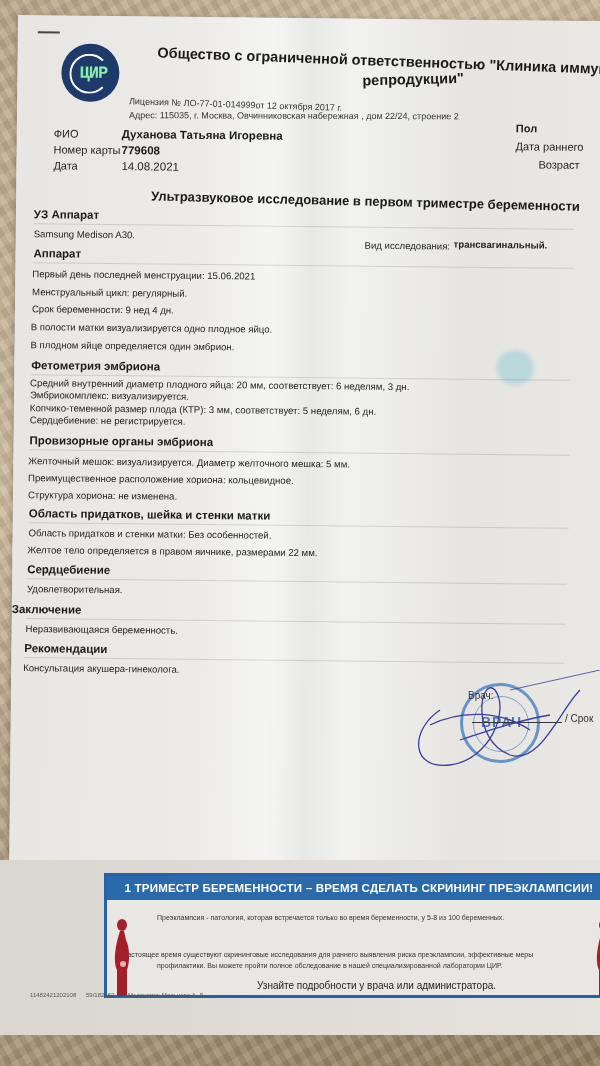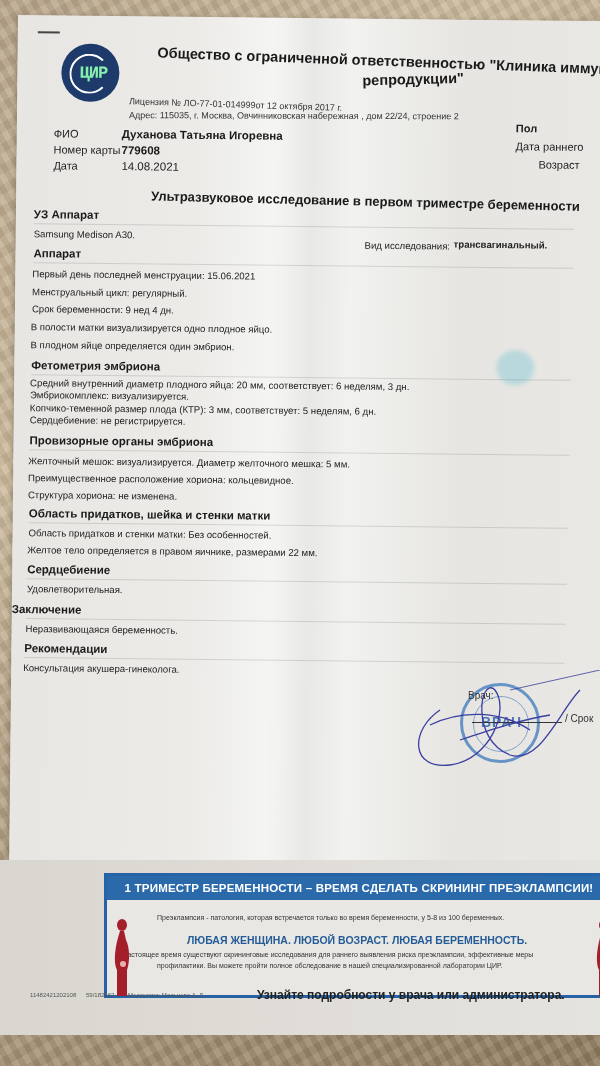--- a/index.html
+++ b/index.html
@@ -65,21 +65,21 @@
   .sig-line { position:absolute; left:472px; top:722px; width:90px; height:1px; background:#333; }
   .sig-name { position:absolute; left:565px; top:713px; font-size:10px; color:#333; }
   .scribble { position:absolute; left:400px; top:670px; }
   .banner {
     position:absolute; left:104px; top:873px; width:510px; height:125px;
     border:3px solid #2563a6; box-sizing:border-box; background:#e9e7e3;
   }
   .banner-head { background:#2a6aab; color:#fff; font-size:11.5px; font-weight:bold; padding:6px 10px; text-align:center; letter-spacing:0.2px; }
   .b-line { position:absolute; font-size:7px; color:#333; white-space:nowrap; }
   .b-slogan { position:absolute; left:80px; top:58px; font-size:10.5px; font-weight:bold; color:#245c98; white-space:nowrap; }
-  .b-cta { position:absolute; left:150px; top:112px; font-size:12px; font-weight:bold; color:#222; white-space:nowrap; }
+  .b-cta { position:absolute; left:150px; top:104px; font-size:10px; font-weight:normal; color:#222; white-space:nowrap; }
   .silhouette { position:absolute; width:22px; height:78px; }
   .footer-meta { position:absolute; top:992px; font-size:6px; color:#555; white-space:nowrap; }
 </style>
 </head>
 <body>
 
 <div class="fabric"></div>
 
 <div class="paper">
   <div class="shade"></div>
@@ -164,21 +164,20 @@
 <svg class="scribble" width="200" height="110">
   <path d="M40 40 C 10 60, 10 100, 50 95 C 90 90, 110 40, 95 20 C 80 5, 70 70, 110 85 C 140 95, 160 40, 180 20 M60 70 C 90 60, 120 50, 150 45 M30 55 C 60 40, 100 40, 130 60" stroke="#3a3fa0" stroke-width="1.3" fill="none"></path>
   <path d="M110 20 L 200 0" stroke="#3a3fa0" stroke-width="0.8" fill="none"></path>
 </svg>
 
 <div class="paper-lower"></div>
 
 <div class="banner">
   <div class="banner-head">1 ТРИМЕСТР БЕРЕМЕННОСТИ – ВРЕМЯ СДЕЛАТЬ СКРИНИНГ ПРЕЭКЛАМПСИИ!</div>
   <div class="b-line" style="left:50px;top:38px;">Преэклампсия - патология, которая встречается только во время беременности, у 5-8 из 100 беременных.</div>
-  <div class="b-slogan">ЛЮБАЯ ЖЕНЩИНА. ЛЮБОЙ ВОЗРАСТ. ЛЮБАЯ БЕРЕМЕННОСТЬ.</div>
   <div class="b-line" style="left:10px;top:75px;">В настоящее время существуют скрининговые исследования для раннего выявления риска преэклампсии, эффективные меры</div>
   <div class="b-line" style="left:50px;top:86px;">профилактики. Вы можете пройти полное обследование в нашей специализированной лаборатории ЦИР.</div>
   <div class="b-cta">Узнайте подробности у врача или администратора.</div>
   <svg class="silhouette" style="left:4px;top:42px;" viewBox="0 0 22 78">
     <ellipse cx="11" cy="7" rx="5" ry="6" fill="#a3202b"></ellipse>
     <path d="M9 13 L13 13 L15 22 C19 30, 19 44, 16 52 L16 78 L6 78 L6 52 C2 44, 4 28, 9 13 Z" fill="#a3202b"></path>
     <circle cx="12" cy="46" r="3" fill="#e8b0b0"></circle>
   </svg>
   <svg class="silhouette" style="left:486px;top:42px;" viewBox="0 0 22 78">
     <ellipse cx="11" cy="7" rx="5" ry="6" fill="#a3202b"></ellipse>

